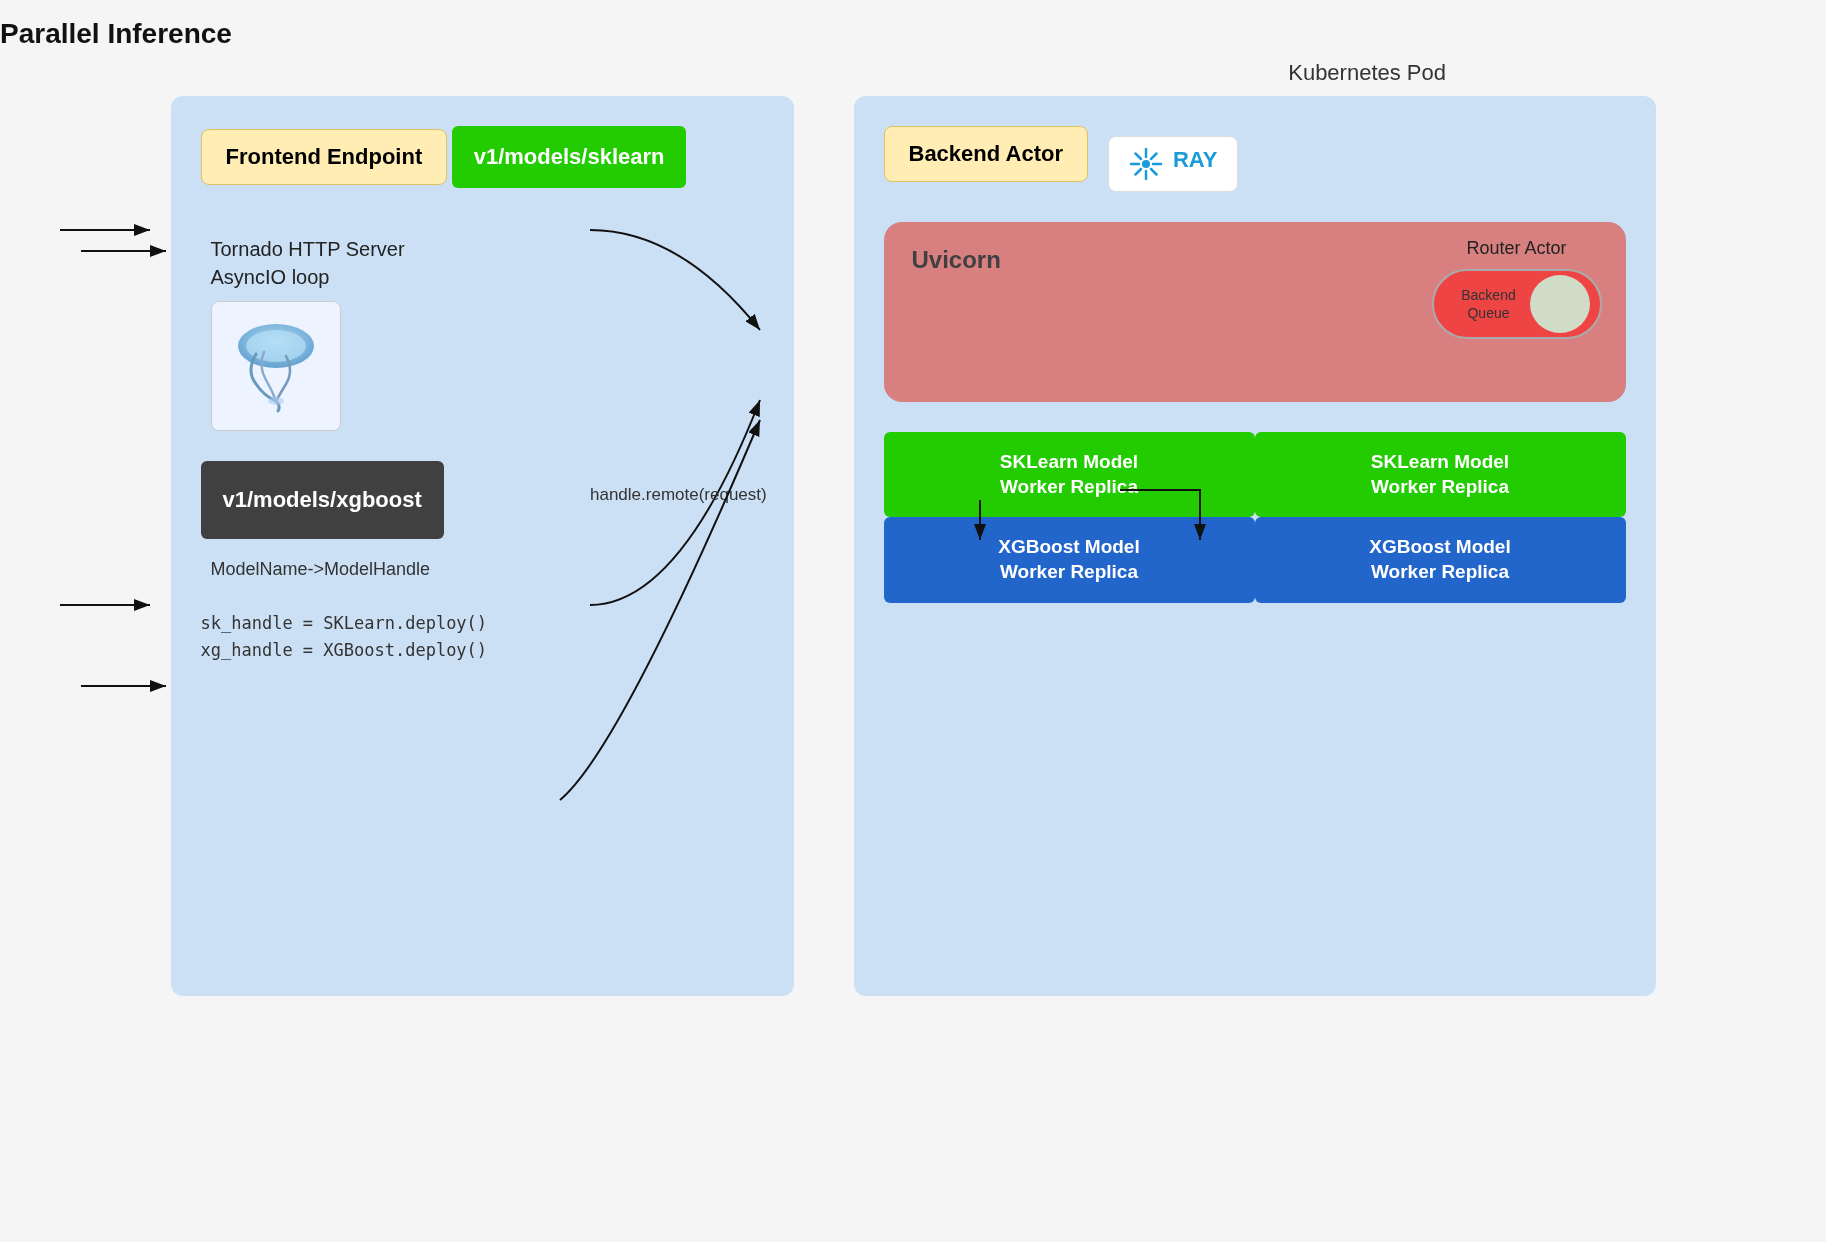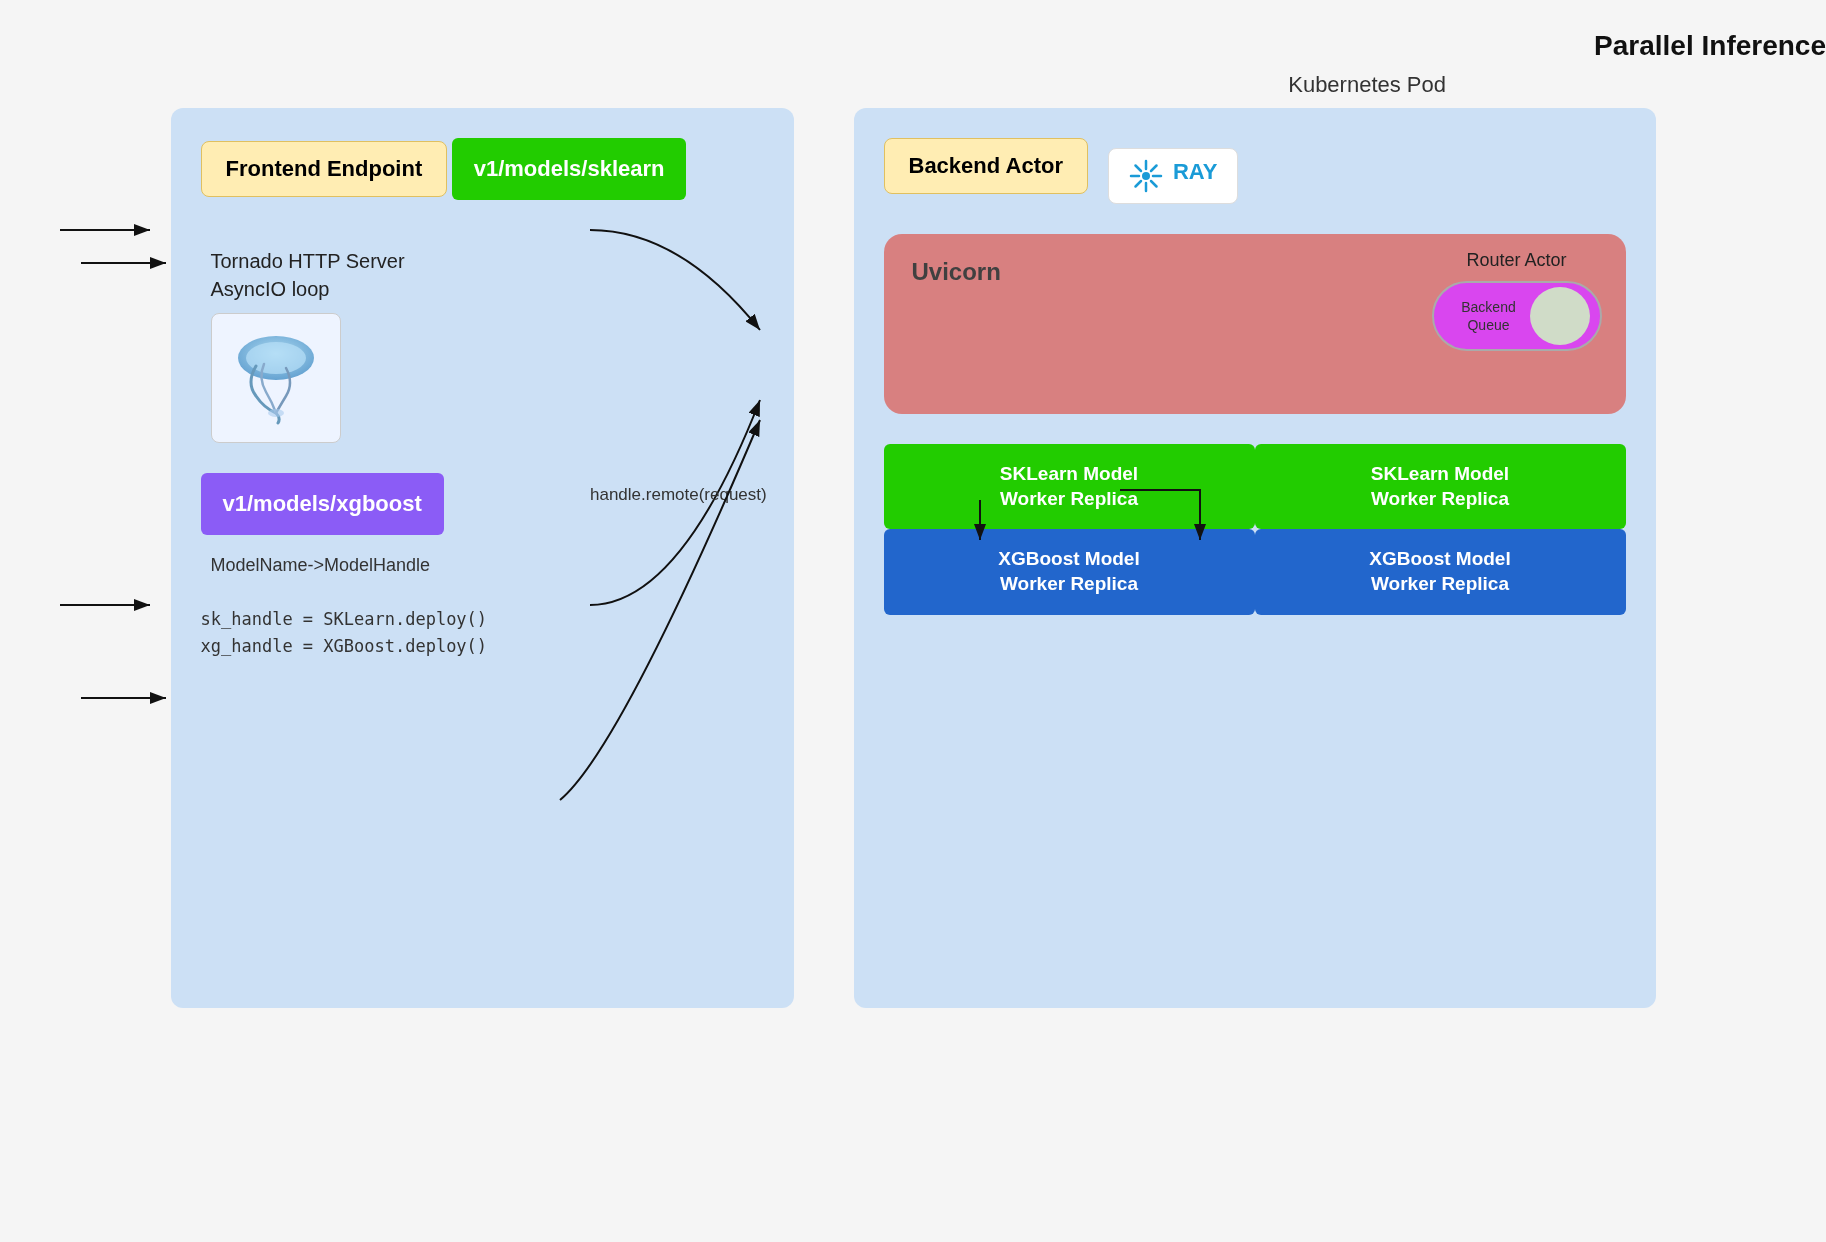--- a/index.html
+++ b/index.html
@@ -6,24 +6,24 @@
     body {
       background: #f5f5f5;
       font-family: Arial, sans-serif;
       width: 1826px;
       min-height: 1242px;
       position: relative;
       overflow: hidden;
     }
 
     .page-title {
-      text-align: right;
+      text-align: left;
       font-size: 28px;
       font-weight: bold;
-      padding-top: 30px;
+      padding-top: 18px;
       padding-bottom: 10px;
       color: #111;
     }
 
     .k8s-label {
       text-align: right;
       font-size: 22px;
       color: #333;
       margin-right: 380px;
       margin-bottom: 10px;
@@ -81,25 +81,25 @@
       color: white;
       font-size: 22px;
       font-weight: bold;
       padding: 18px 22px;
       border-radius: 6px;
       display: inline-block;
     }
 
     
     .blue-box {
-      background: #8b5cf6;
+      background: #404040;
       color: white;
       font-size: 22px;
       font-weight: bold;
-      padding: 18px 22px;
+      padding: 26px 22px;
       border-radius: 6px;
       display: inline-block;
     }
 
     .tornado-section {
       margin-top: 30px;
       margin-left: 10px;
     }
 
     .tornado-label {
@@ -162,21 +162,21 @@
     }
 
     .router-actor-label {
       font-size: 18px;
       color: #222;
       font-weight: 500;
       margin-bottom: 10px;
     }
 
     .queue-toggle {
-      background: #d946ef;
+      background: #ef4444;
       border-radius: 40px;
       border: 2px solid #aaa;
       display: flex;
       align-items: center;
       width: 170px;
       height: 70px;
       position: relative;
       padding: 6px;
     }
 

